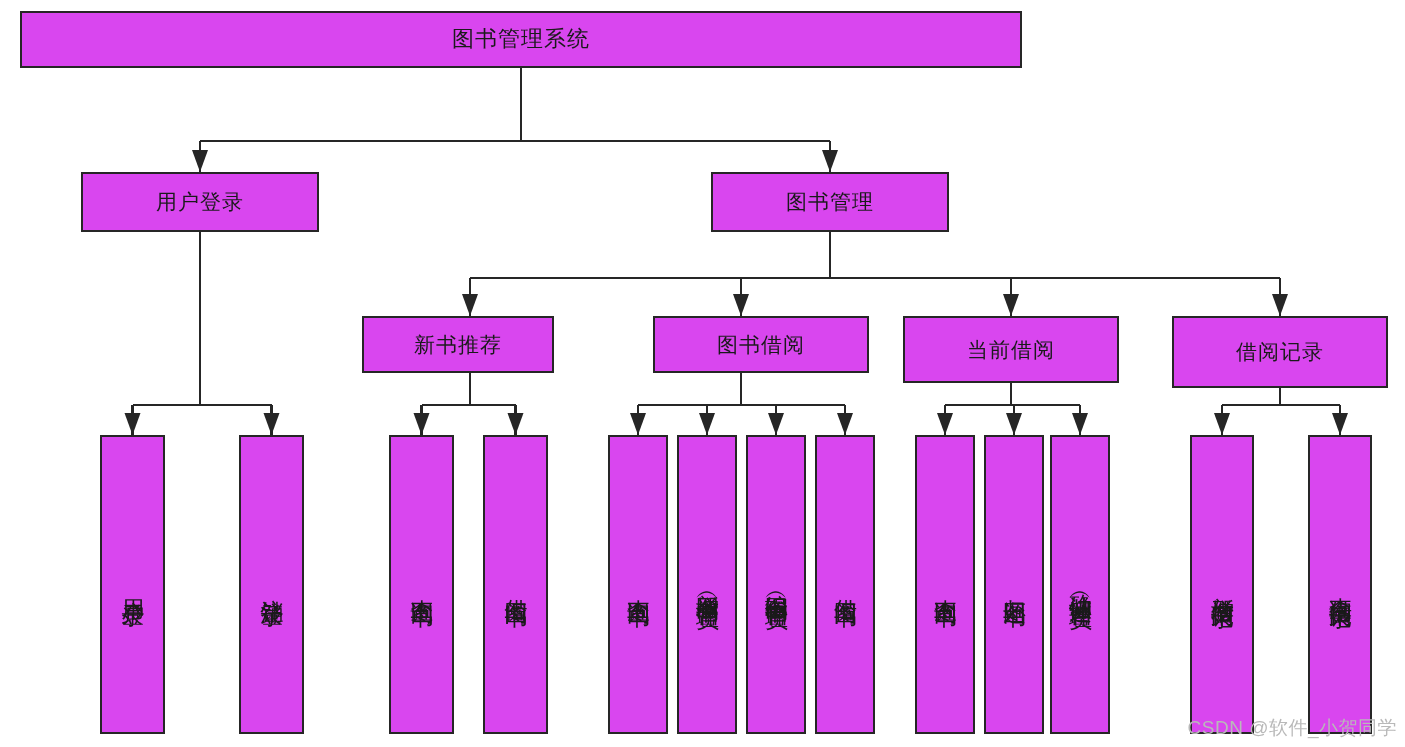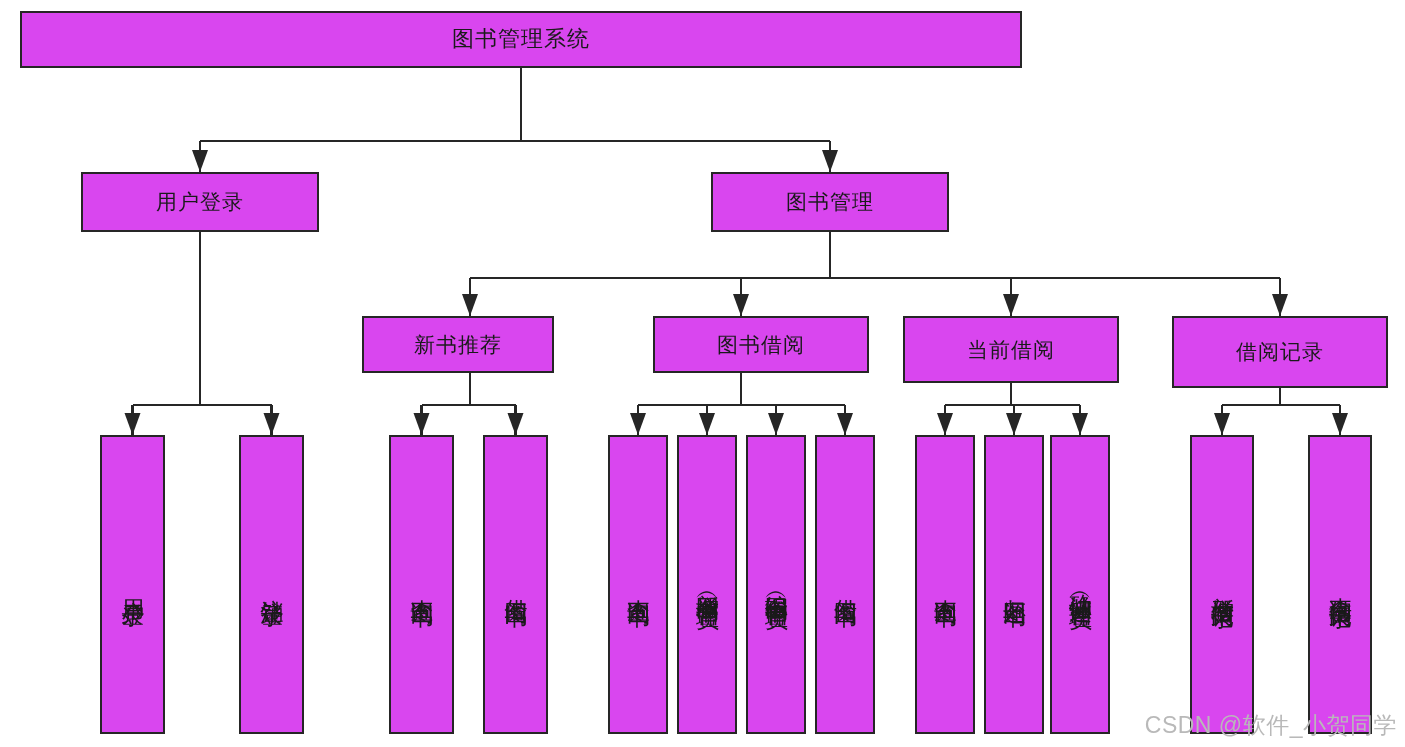--- a/index.html
+++ b/index.html
@@ -54,21 +54,21 @@
     display:block;
   }
   .label{
     color:#1a1a1a;
     user-select:none;
   }
   .watermark{
     position:absolute;
     right:8px;
     bottom:6px;
-    font-size:23px;
+    font-size:19px;
     color:#b9b9b9;
     letter-spacing:0.5px;
     z-index:5;
     white-space:nowrap;
     font-family:"Liberation Sans","DejaVu Sans",sans-serif;
   }
 </style>
 </head>
 <body>
 

